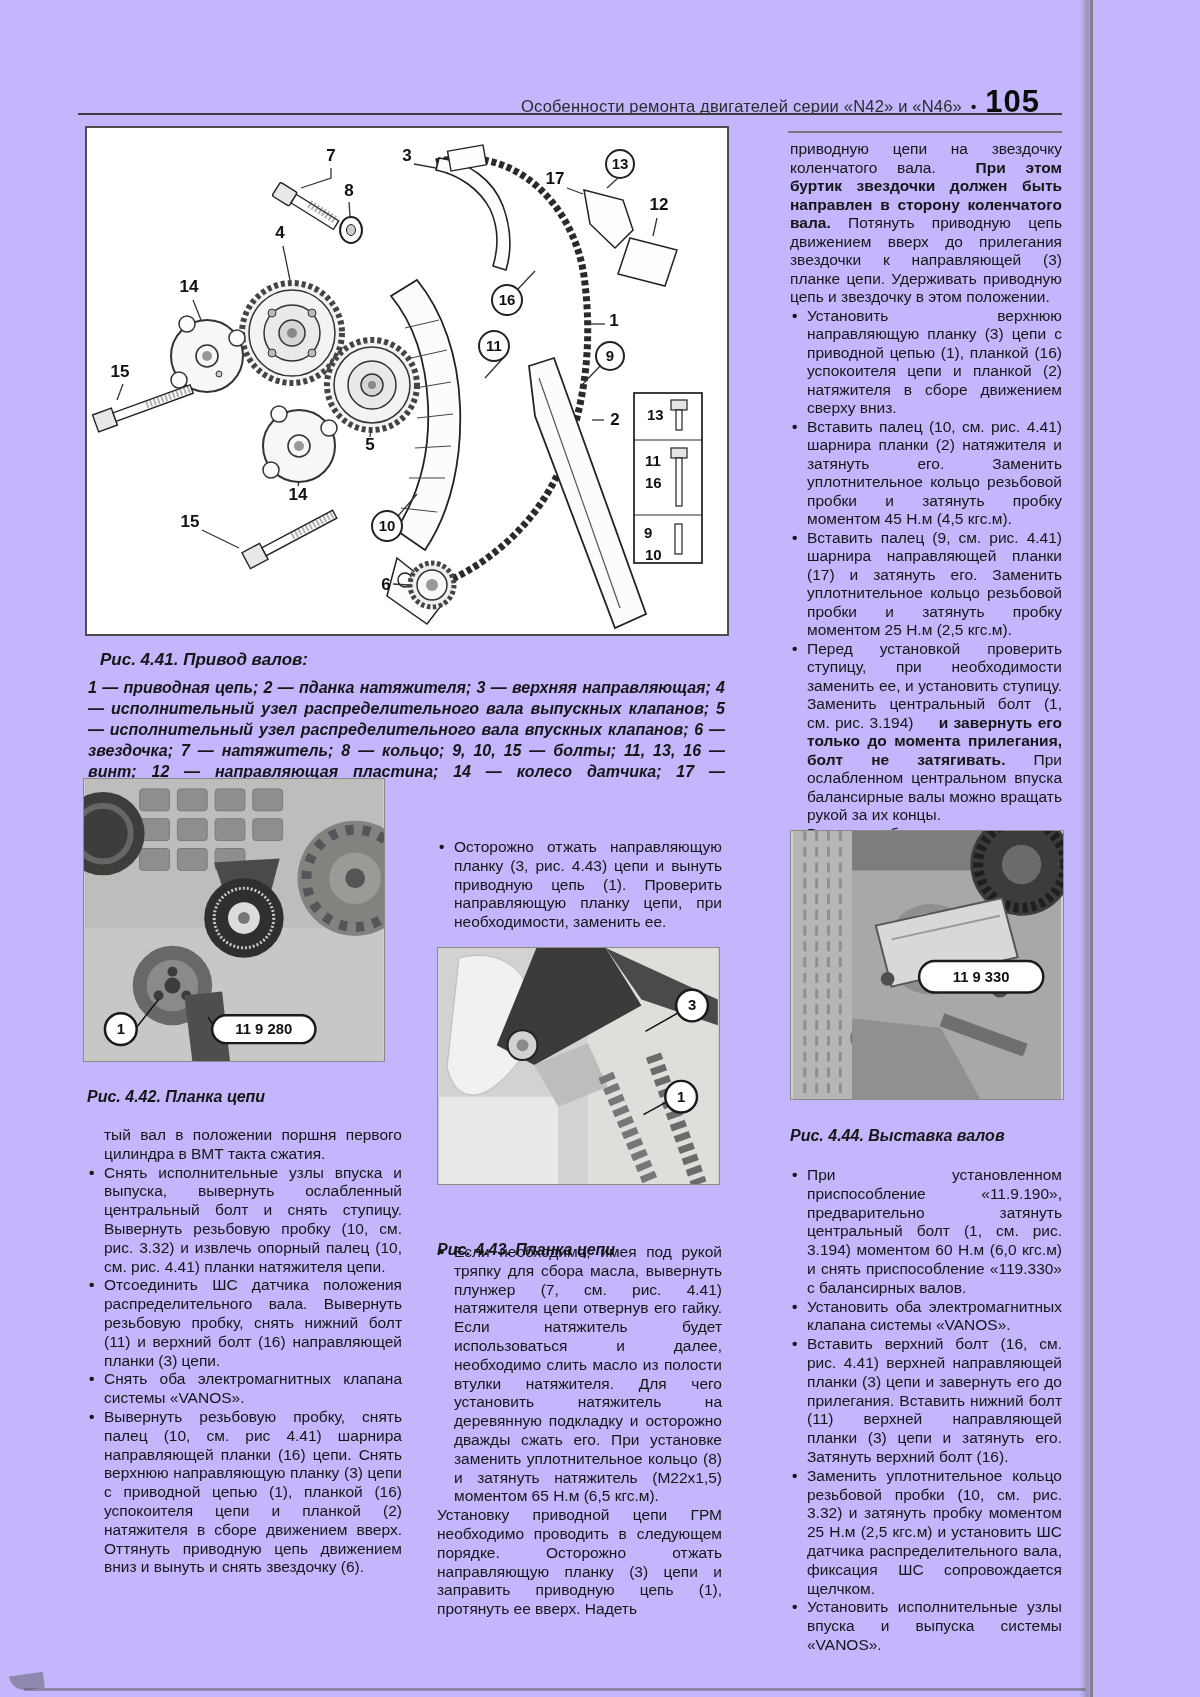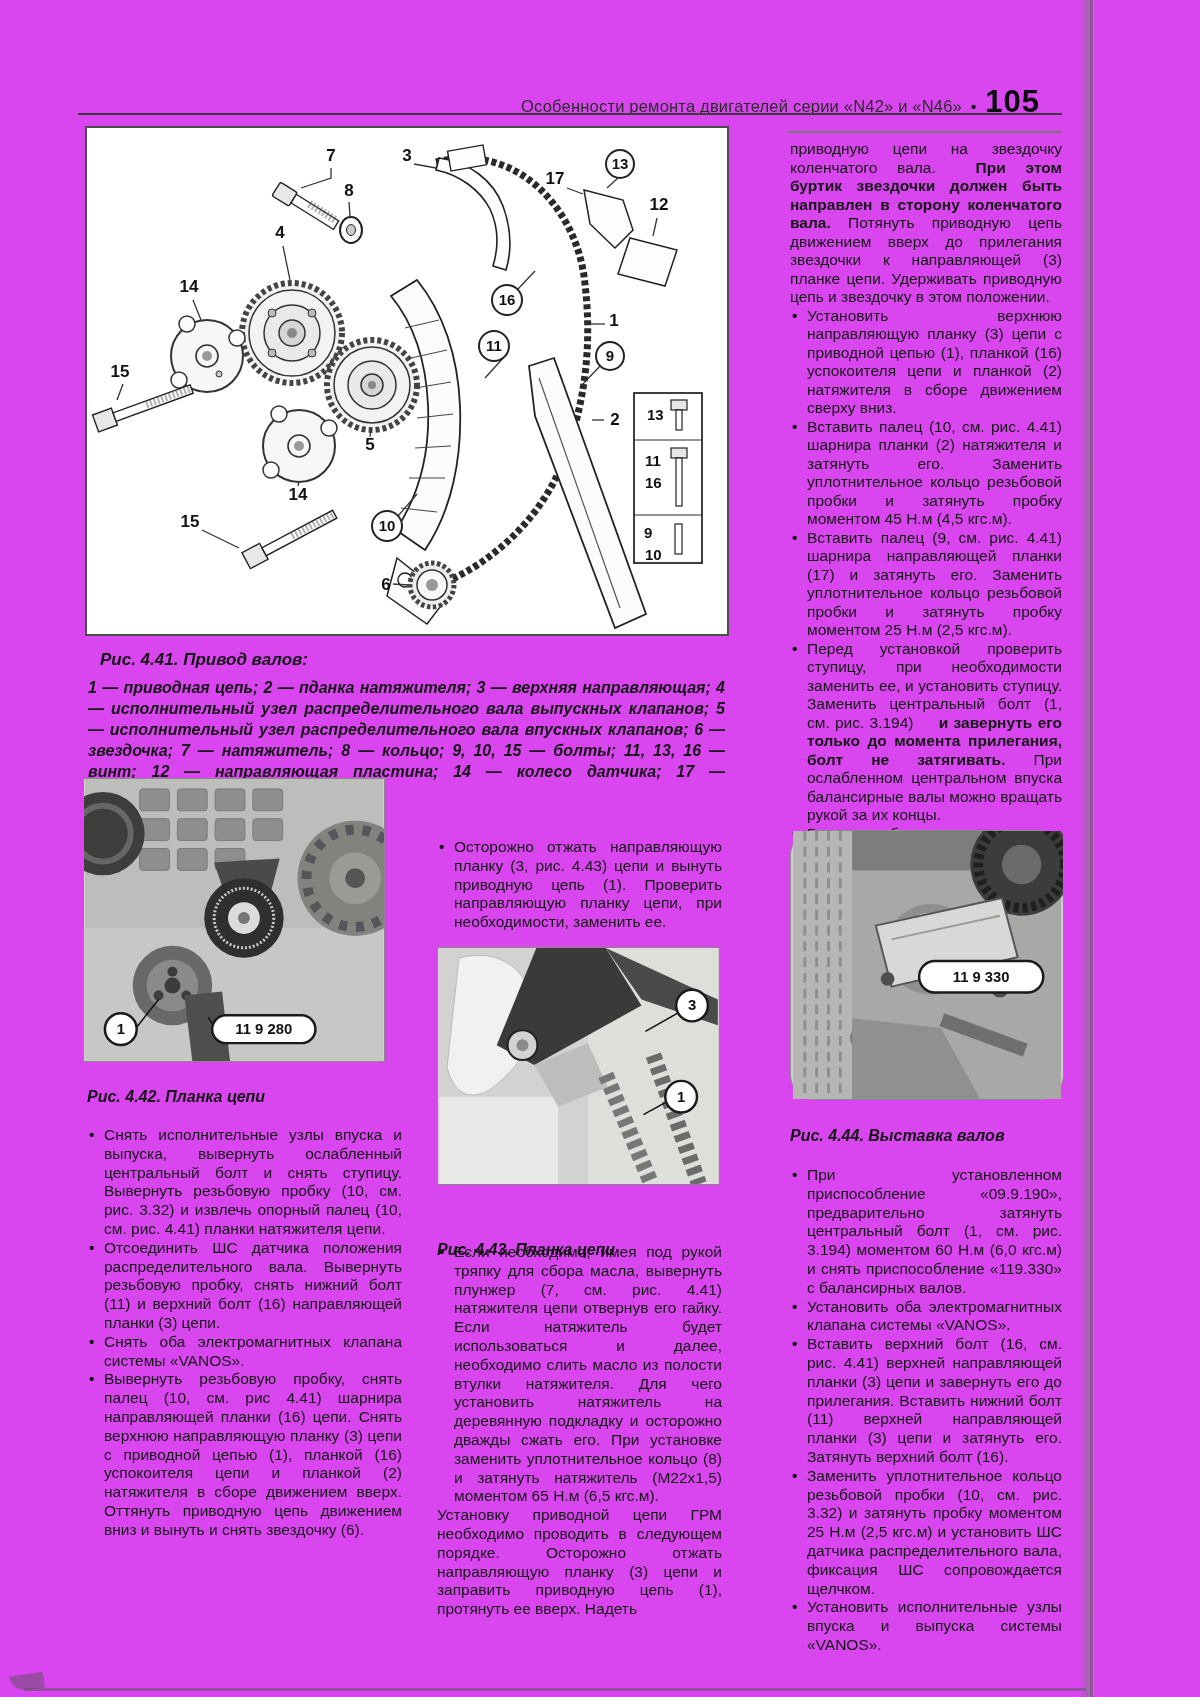--- a/index.html
+++ b/index.html
@@ -1,35 +1,35 @@
 <!DOCTYPE html>
 <html><head>
 <meta charset="utf-8">
 <style>
   html,body{margin:0;padding:0;background:#e9e9e7;}
-  .page{position:relative;width:1200px;height:1697px;background:#d946ef;overflow:hidden;
+  .page{position:relative;width:1200px;height:1697px;background:#c4b5fd;overflow:hidden;
         font-family:"Liberation Sans",sans-serif;color:#161616;}
   .abs{position:absolute;}
   
   .hdr{top:84px;left:75px;width:965px;display:flex;justify-content:flex-end;align-items:baseline;gap:9px;}
   .hdr-title{font-size:16.5px;color:#2c2c2c;letter-spacing:.2px;}
   .hdr-sep{font-size:15px;font-weight:bold;color:#111;}
   .hdr-num{font-size:31px;font-weight:800;color:#0c0c0c;letter-spacing:1px;}
   .hdr-rule{top:113px;left:78px;width:984px;height:2px;background:#3c3c3c;}
   .rcol-rule{top:131px;left:788px;width:274px;height:2px;background:#777;}
   
   .diagram-box{top:126px;left:85px;width:640px;height:506px;border:2px solid #4d4d4d;background:#fff;}
   .cap441{top:650px;left:88px;width:637px;}
   .cap-title{font-weight:bold;font-style:italic;font-size:17px;margin:0 0 7px 12px;}
   .cap-parts{font-weight:bold;font-style:italic;font-size:16px;line-height:21px;text-align:justify;margin:0;}
   
   .photo{border:1px solid #8a8a8a;background:#cfcfcd;box-sizing:border-box;}
   .ph442{top:778px;left:83px;width:302px;height:284px;}
   .ph443{top:947px;left:437px;width:283px;height:238px;}
-  .ph444{top:830px;left:790px;width:274px;height:270px;border-radius:25px;}
+  .ph444{top:830px;left:790px;width:274px;height:270px;}
   .fig-caption{font-weight:bold;font-style:italic;font-size:16px;}
   .cap442{top:1088px;left:87px;width:300px;}
   .cap443{top:1241px;left:437px;width:283px;}
   .cap444{top:1127px;left:790px;width:274px;}
   
   .col{font-size:15.5px;line-height:18.8px;text-align:justify;}
   .lcol{top:1126px;left:87px;width:315px;}
   .mcol-top{top:838px;left:437px;width:285px;}
   .mcol-bot{top:1243px;left:437px;width:285px;}
   .rcol-top{top:140px;left:790px;width:272px;line-height:18.5px;}
@@ -292,20 +292,21 @@
       <line x1="132" y1="252" x2="124" y2="240" stroke="#111" stroke-width="1.5"></line>
       <circle cx="36" cy="252" r="16" fill="#fff" stroke="#1a1a1a" stroke-width="2.5"></circle>
       <text class="photo-label" x="36" y="257" text-anchor="middle">1</text>
       <rect x="128" y="238" width="104" height="28" rx="14" fill="#fff" stroke="#1a1a1a" stroke-width="2.5"></rect>
       <text class="photo-label" x="180" y="257" text-anchor="middle">11 9 280</text>
     </svg>
   </figure>
   <div class="abs fig-caption cap442">Рис. 4.42. Планка цепи</div>
 
   <div class="abs col lcol">
+    <p class="para indent">тый вал в положении поршня первого цилиндра в ВМТ такта сжатия.</p>
     <div class="bullet"><span class="marker">•</span><span>Снять исполнительные узлы впуска и выпуска, вывернуть ослабленный центральный болт и снять ступицу. Вывернуть резьбовую пробку (10, см. рис. 3.32) и извлечь опорный палец (10, см. рис. 4.41) планки натяжителя цепи.</span></div>
     <div class="bullet"><span class="marker">•</span><span>Отсоединить ШС датчика положения распределительного вала. Вывернуть резьбовую пробку, снять нижний болт (11) и верхний болт (16) направляющей планки (3) цепи.</span></div>
     <div class="bullet"><span class="marker">•</span><span>Снять оба электромагнитных клапана системы «VANOS».</span></div>
     <div class="bullet"><span class="marker">•</span><span>Вывернуть резьбовую пробку, снять палец (10, см. рис 4.41) шарнира направляющей планки (16) цепи. Снять верхнюю направляющую планку (3) цепи с приводной цепью (1), планкой (16) успокоителя цепи и планкой (2) натяжителя в сборе движением вверх. Оттянуть приводную цепь движением вниз и вынуть и снять звездочку (6).</span></div>
   </div>
 
   <div class="abs col mcol-top">
     <div class="bullet"><span class="marker">•</span><span>Осторожно отжать направляющую планку (3, рис. 4.43) цепи и вынуть приводную цепь (1). Проверить направляющую планку цепи, при необходимости, заменить ее.</span></div>
   </div>
 
@@ -366,21 +367,21 @@
       <polygon points="60,190 150,200 190,272 60,272" fill="#90908e"></polygon>
       <rect x="150" y="195" width="90" height="14" transform="rotate(20 180 200)" fill="#6f6f6d"></rect>
       <line x1="150" y1="160" x2="164" y2="150" stroke="#111" stroke-width="1.5"></line>
       <rect x="128" y="132" width="126" height="32" rx="16" fill="#fff" stroke="#1a1a1a" stroke-width="2.5"></rect>
       <text class="photo-label" x="191" y="153" text-anchor="middle" font-size="16">11 9 330</text>
     </svg>
   </figure>
   <div class="abs fig-caption cap444">Рис. 4.44. Выставка валов</div>
 
   <div class="abs col rcol-bot">
-    <div class="bullet"><span class="marker">•</span><span>При установленном приспособление «09.9.190», предварительно затянуть центральный болт (1, см. рис. 3.194) моментом 60 Н.м (6,0 кгс.м) и снять приспособление «119.330» с балансирных валов.</span></div>
+    <div class="bullet"><span class="marker">•</span><span>При установленном приспособление «11.9.190», предварительно затянуть центральный болт (1, см. рис. 3.194) моментом 60 Н.м (6,0 кгс.м) и снять приспособление «119.330» с балансирных валов.</span></div>
     <div class="bullet"><span class="marker">•</span><span>Установить оба электромагнитных клапана системы «VANOS».</span></div>
     <div class="bullet"><span class="marker">•</span><span>Вставить верхний болт (16, см. рис. 4.41) верхней направляющей планки (3) цепи и завернуть его до прилегания. Вставить нижний болт (11) верхней направляющей планки (3) цепи и затянуть его. Затянуть верхний болт (16).</span></div>
     <div class="bullet"><span class="marker">•</span><span>Заменить уплотнительное кольцо резьбовой пробки (10, см. рис. 3.32) и затянуть пробку моментом 25 Н.м (2,5 кгс.м) и установить ШС датчика распределительного вала, фиксация ШС сопровождается щелчком.</span></div>
     <div class="bullet"><span class="marker">•</span><span>Установить исполнительные узлы впуска и выпуска системы «VANOS».</span></div>
   </div>
 
   <div class="abs edge-right"></div>
   <div class="abs edge-right2"></div>
   <div class="abs edge-bottom"></div>
   <div class="abs corner-curl"></div>

